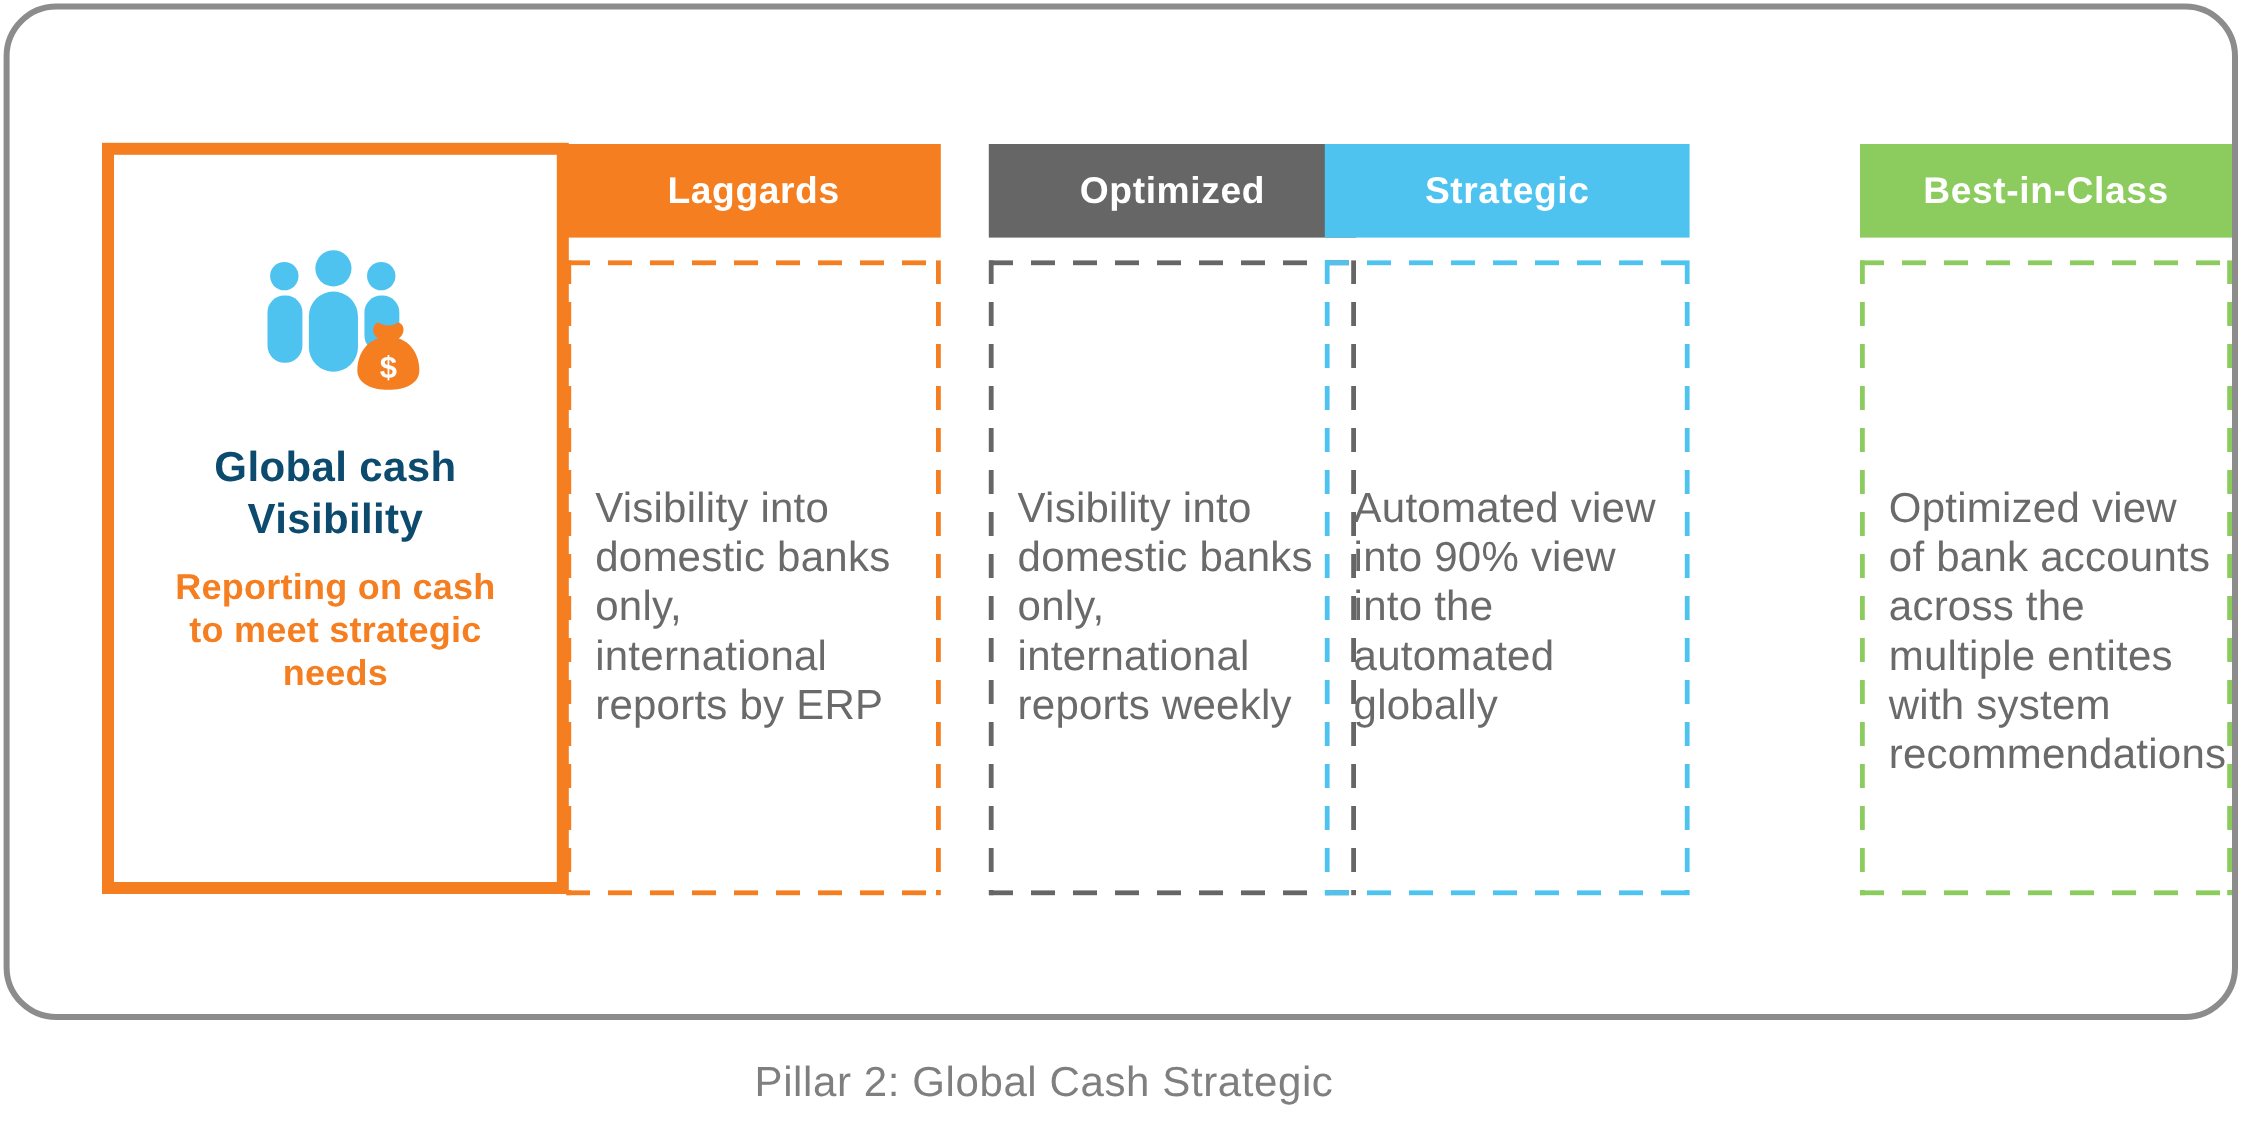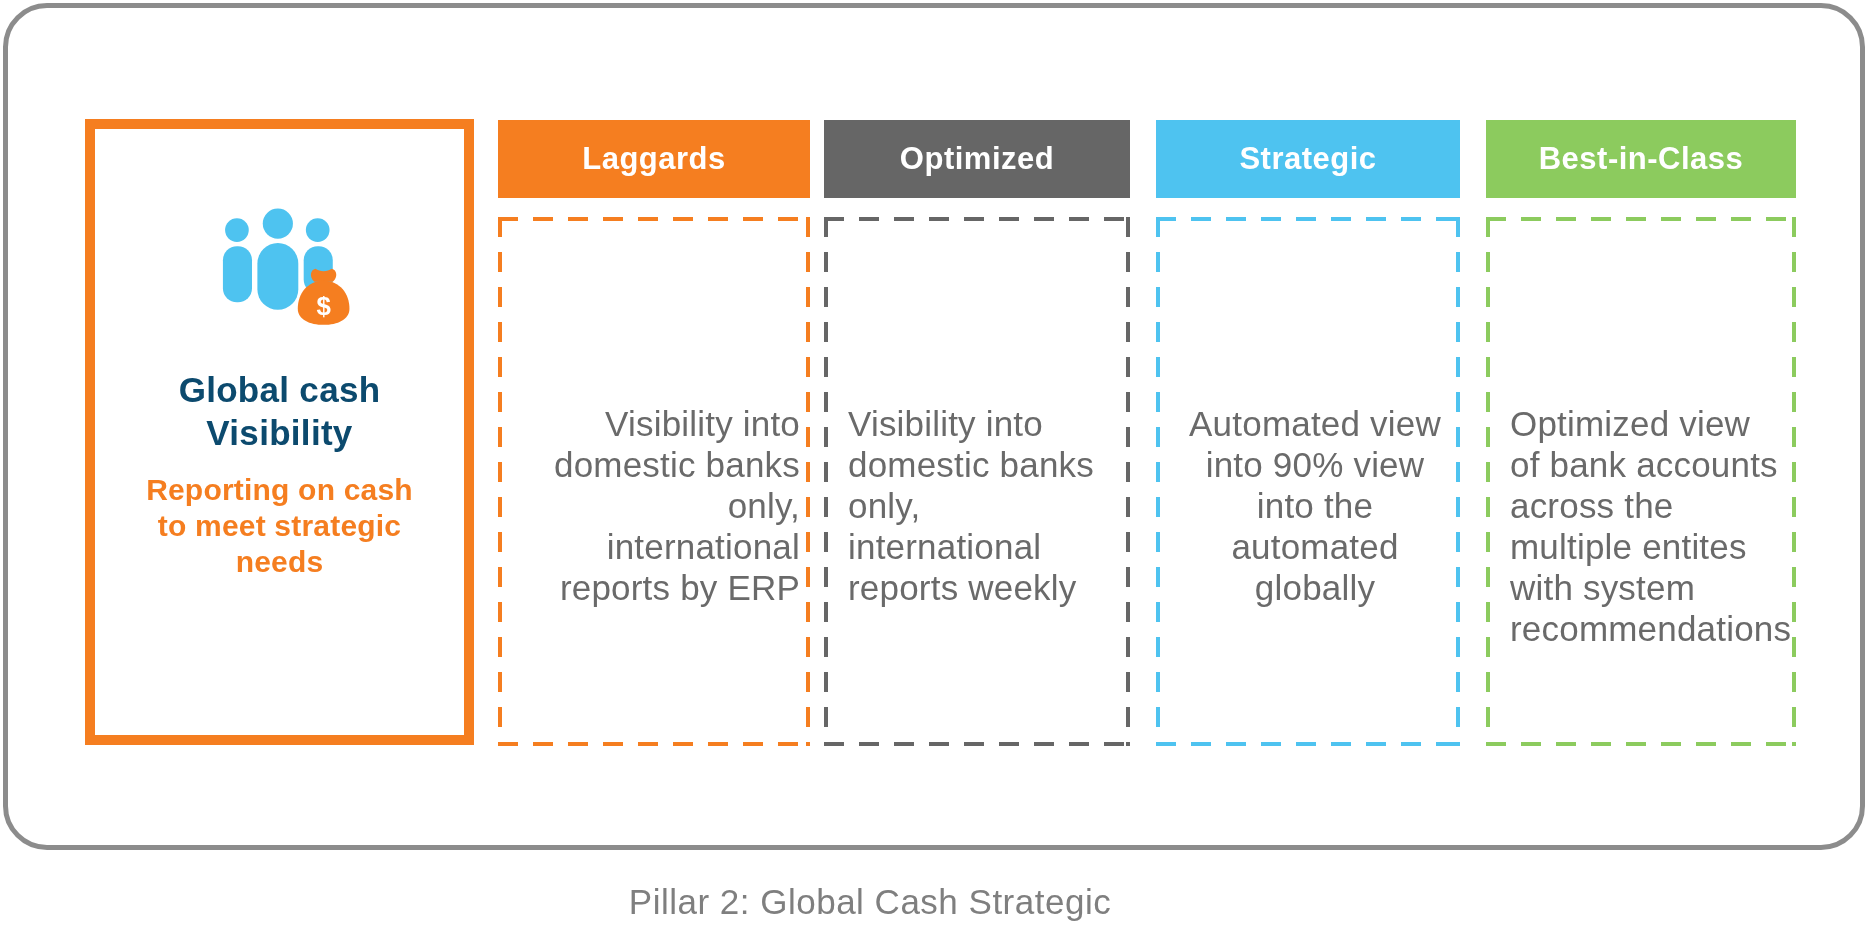--- a/index.html
+++ b/index.html
@@ -53,24 +53,24 @@
     margin-top: 18px;
     font-size: 30px;
     font-weight: bold;
     line-height: 1.2;
     white-space: pre-line;
     color: var(--c, #F57E20);
     letter-spacing: 0.2px;
   }
   
   .col { position: absolute; top: 112px; }
-  .col-1 { left: 490px;  width: 312px; text-align: right; }
+  .col-1 { left: 464px;  width: 312px; }
   .col-2 { left: 816px;  width: 306px; }
-  .col-3 { left: 1148px; width: 304px; text-align: center; }
-  .col-4 { left: 1478px; width: 310px; }
+  .col-3 { left: 1096px; width: 304px; }
+  .col-4 { left: 1542px; width: 310px; }
   .col-header {
     width: 100%; height: 78px;
     background: var(--c);
     color: #ffffff;
     font-size: 31px;
     font-weight: bold;
     letter-spacing: 0.5px;
     display: flex;
     align-items: center;
     justify-content: center;

